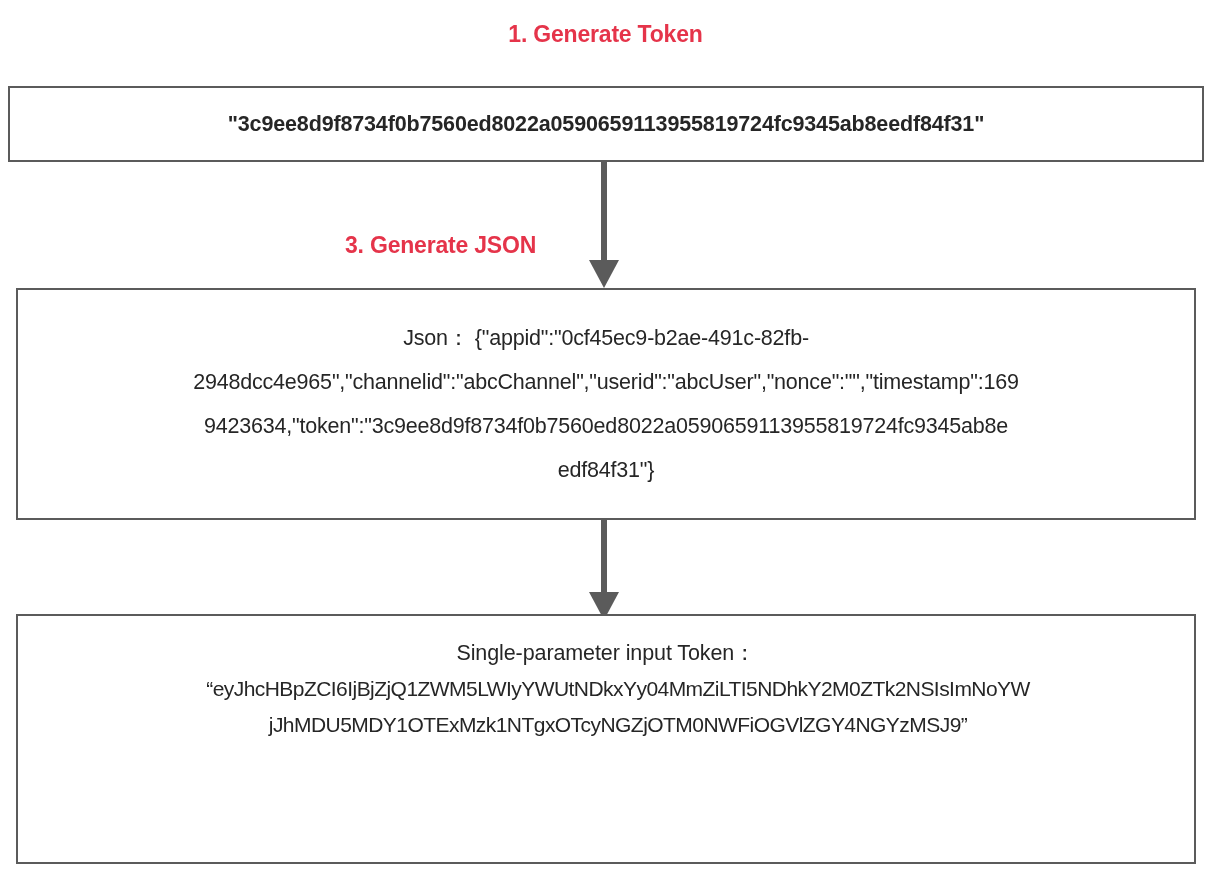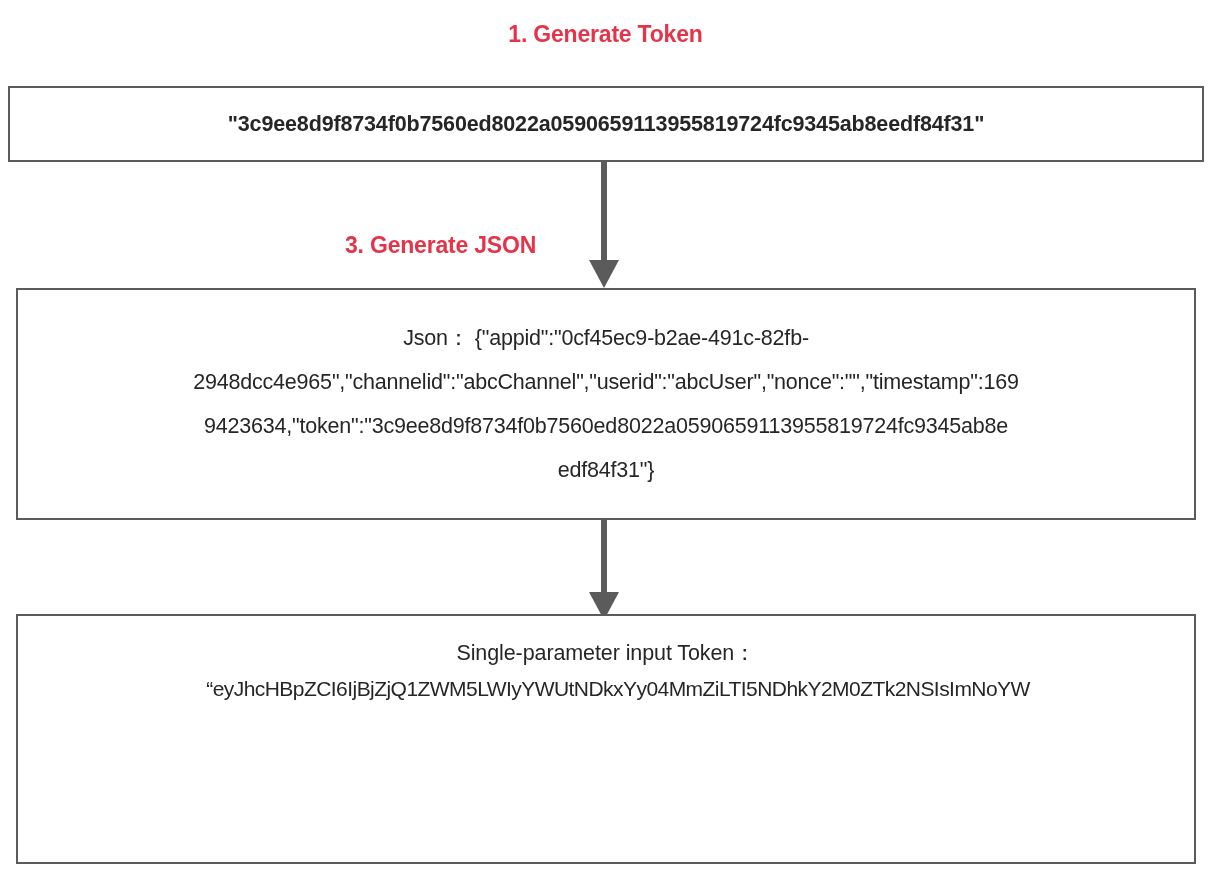--- a/index.html
+++ b/index.html
@@ -156,15 +156,16 @@
     <svg width="38" height="100" viewBox="0 0 38 100" xmlns="http://www.w3.org/2000/svg">
       <line x1="19" y1="0" x2="19" y2="80" stroke="#5b5b5b" stroke-width="6"></line>
       <polygon points="19,100 4,72 34,72" fill="#5b5b5b"></polygon>
     </svg>
   </div>
 
 
   <div class="box" id="box-b64">
     <div class="b64-title">Single-parameter input Token：</div>
     <div class="b64-line">“eyJhcHBpZCI6IjBjZjQ1ZWM5LWIyYWUtNDkxYy04MmZiLTI5NDhkY2M0ZTk2NSIsImNoYW</div>
+    <div class="b64-line">jJhMDU5MDY1OTExMzk1NTgxOTcyNGZjOTM0NWFiOGVlZGY4NGYzMSJ9”</div>
   </div>
 
 </div>
 
 </body></html>

